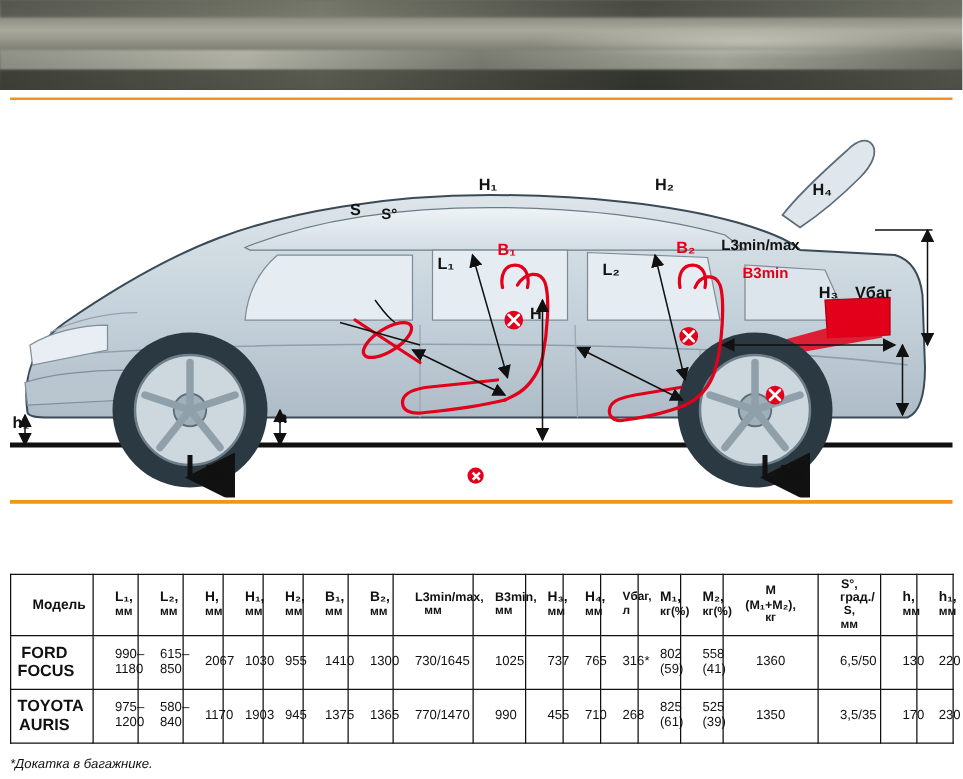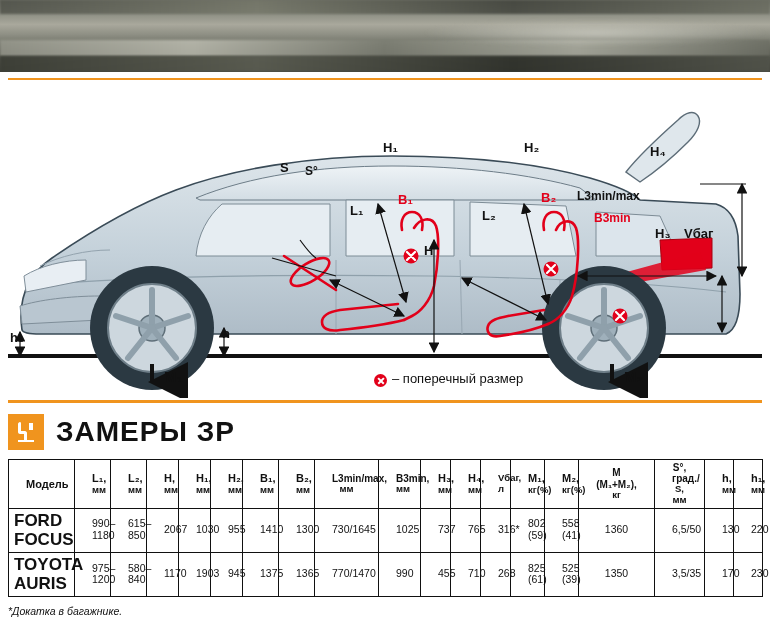--- a/index.html
+++ b/index.html
@@ -83,21 +83,21 @@
     text-align:center;
     vertical-align:middle;
     padding:2px 17px;
     line-height:1.12;
   }
   table.specs thead th{
     font-weight:bold;height:38px;font-size:11px;
   }
   table.specs tbody td{height:38px;text-align:center;}
   table.specs tbody td.model{
-    font-weight:bold;text-align:center;padding-left:5px;font-size:17px;line-height:1.15;
+    font-weight:bold;text-align:center;padding-left:5px;font-size:13px;line-height:1.15;
   }
   .fnote{
     position:absolute;left:8px;top:605px;font-style:italic;font-size:10.5px;color:#111;
   }
 
   
   .u{display:block;font-weight:bold;}
   .u2{display:block;font-weight:bold;font-size:9.5px;}
 </style>
 </head>
@@ -276,33 +276,23 @@
         <text x="684" y="158">Vбаг</text>
         <text x="10" y="262">h₁</text>
         <text x="222" y="258">h</text>
         <text x="164" y="302" font-size="15">M₁</text>
         <text x="624" y="302" font-size="15">M₂</text>
       </g>
     </svg>
   </div>
 
   <div class="legend-x"></div>
-  <div class="legend-text">– поперечный размер</div>
 
   <div class="rule-orange rule-bottom"></div>
 
-  <div class="title-bar">
-    <div class="title-badge">
-      <svg width="22" height="24" viewBox="0 0 22 24" xmlns="http://www.w3.org/2000/svg">
-        <path d="M5,2 C4,2 3,3 3,4 L3,12 C3,13 4,14 5,14 L9,14 L9,20 L3,20 L3,22 L19,22 L19,20 L12,20 L12,13 C12,12 11,11 10,11 L6,11 L6,4 C6,3 6,2 5,2 Z" fill="#ffffff"></path>
-        <path d="M14,3 L18,3 L18,10 L14,10 Z" fill="#ffffff"></path>
-      </svg>
-    </div>
-    <div class="title-text">ЗАМЕРЫ ЗР</div>
-  </div>
 
   <div class="tbl-wrap">
     <table class="specs">
       <colgroup>
         <col style="width:66px">
           <col style="width:36px">
           <col style="width:36px">
         <col style="width:32px">
           <col style="width:32px">
           <col style="width:32px">

